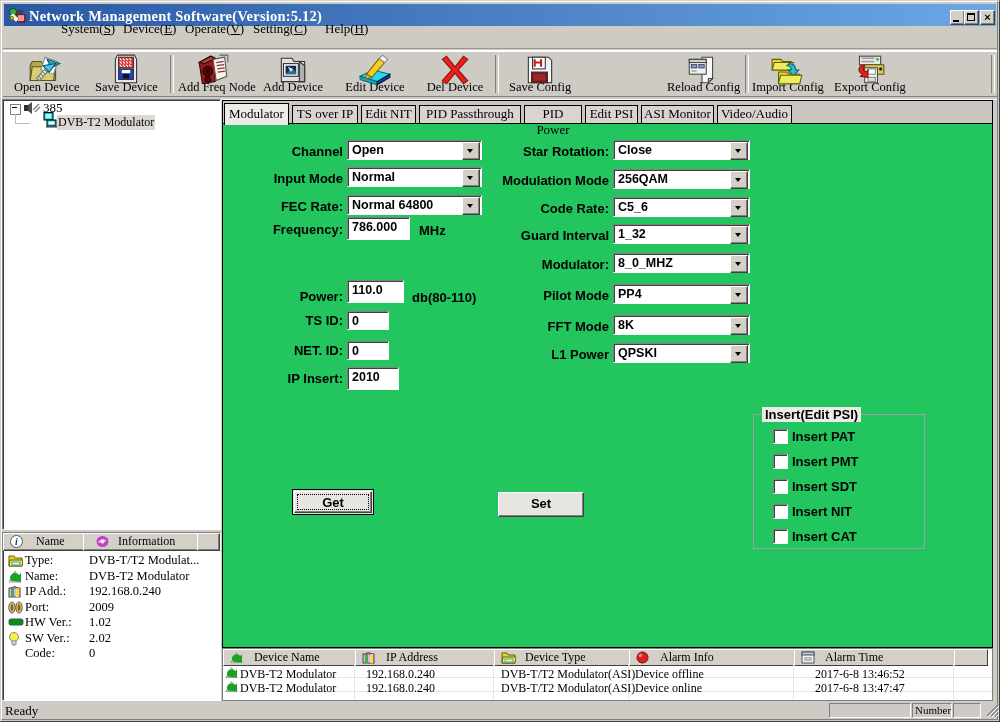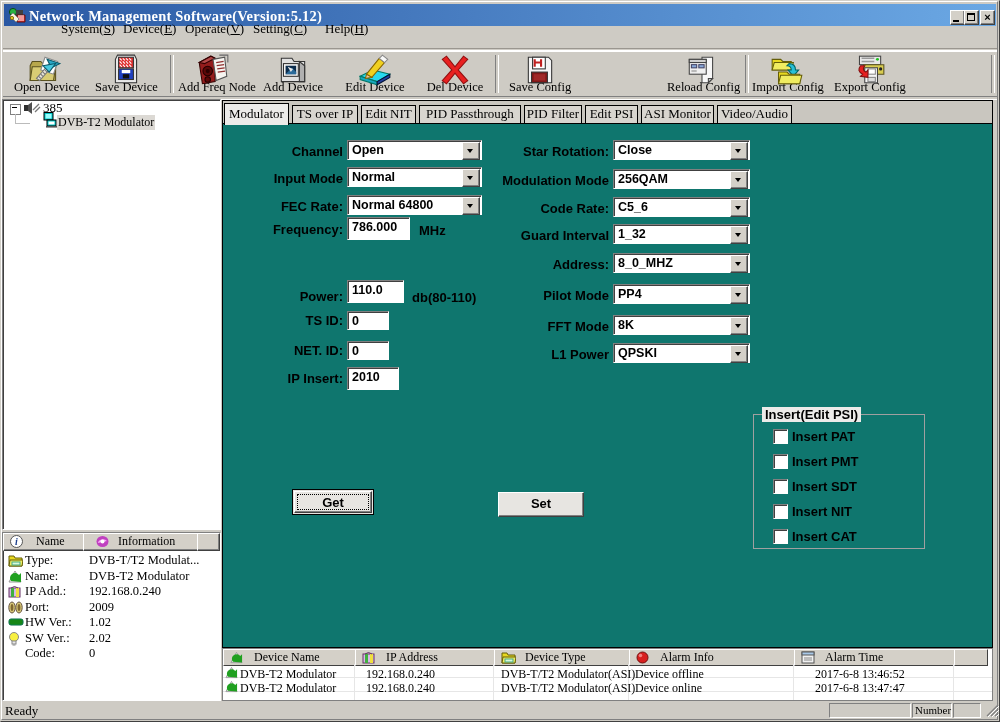--- a/index.html
+++ b/index.html
@@ -46,21 +46,21 @@
 #info{position:absolute;left:2px;top:532px;width:217px;height:167px;background:#fff;
  border-top:1px solid #808080;border-left:1px solid #808080;
  border-right:1px solid #fff;border-bottom:1px solid #fff;
  box-shadow:inset 1px 1px 0 #404040;}
 .hdrbtn{position:absolute;top:0;height:16px;background:#d4d0c8;
  border-top:1px solid #fff;border-left:1px solid #fff;
  border-right:1px solid #404040;border-bottom:1px solid #404040;
  box-shadow:inset -1px -1px 0 #808080;font-size:12px;}
 
 #main{position:absolute;left:222px;top:100px;width:769px;height:546px;
- background:#0f766e;border:1px solid #000;}
+ background:#22c55e;border:1px solid #000;}
 #tabstrip{position:absolute;left:0;top:0;width:769px;height:22px;background:#c9c6bf;
  border-bottom:1px solid #000;}
 .tab{position:absolute;top:4px;height:17px;background:#d8d5cf;border:1px solid #000;
  border-bottom:none;font-size:13px;text-align:center;}
 .tab.active{top:2px;height:21px;background:#ecebe9;z-index:5;}
 
 .flabel{position:absolute;font-family:"Liberation Sans",sans-serif;font-weight:bold;
  font-size:13px;white-space:nowrap;text-align:right;}
 .combo{position:absolute;height:18px;background:#fff;
  border-top:1px solid #808080;border-left:1px solid #808080;
@@ -346,21 +346,21 @@
       <span class="rn">Code:</span>
       <span class="rv">0</span>
     </div>
 </div>
 <div id="main">
   <div id="tabstrip">
     <div class="tab active" style="left:1px;width:63px;line-height:20px">Modulator</div>
     <div class="tab" style="left:69px;width:64px;line-height:16px">TS over IP</div>
     <div class="tab" style="left:138px;width:53px;line-height:16px">Edit NIT</div>
     <div class="tab" style="left:196px;width:100px;line-height:16px">PID Passthrough</div>
-    <div class="tab" style="left:301px;width:56px;line-height:16px">PID Filter</div>
+    <div class="tab" style="left:301px;width:56px;line-height:16px">PID Power</div>
     <div class="tab" style="left:362px;width:51px;line-height:16px">Edit PSI</div>
     <div class="tab" style="left:418px;width:71px;line-height:16px">ASI Monitor</div>
     <div class="tab" style="left:494px;width:73px;line-height:16px">Video/Audio</div>
   </div>
 
   <div class="flabel" style="right:649px;top:43px">Channel</div>
   <div class="combo" style="left:124px;top:39px;width:133px">
     <div class="val">Open</div>
       <div class="btn"></div>
     </div>
@@ -410,21 +410,21 @@
   <div class="flabel" style="right:383px;top:100px">Code Rate:</div>
   <div class="combo" style="left:390px;top:96px;width:135px">
     <div class="val">C5_6</div>
       <div class="btn"></div>
     </div>
   <div class="flabel" style="right:383px;top:127px">Guard Interval</div>
   <div class="combo" style="left:390px;top:123px;width:135px">
     <div class="val">1_32</div>
       <div class="btn"></div>
     </div>
-  <div class="flabel" style="right:383px;top:156px">Address:</div>
+  <div class="flabel" style="right:383px;top:156px">Modulator:</div>
   <div class="combo" style="left:390px;top:152px;width:135px">
     <div class="val">8_0_MHZ</div>
       <div class="btn"></div>
     </div>
   <div class="flabel" style="right:383px;top:187px">Pilot Mode</div>
   <div class="combo" style="left:390px;top:183px;width:135px">
     <div class="val">PP4</div>
       <div class="btn"></div>
     </div>
   <div class="flabel" style="right:383px;top:218px">FFT Mode</div>

